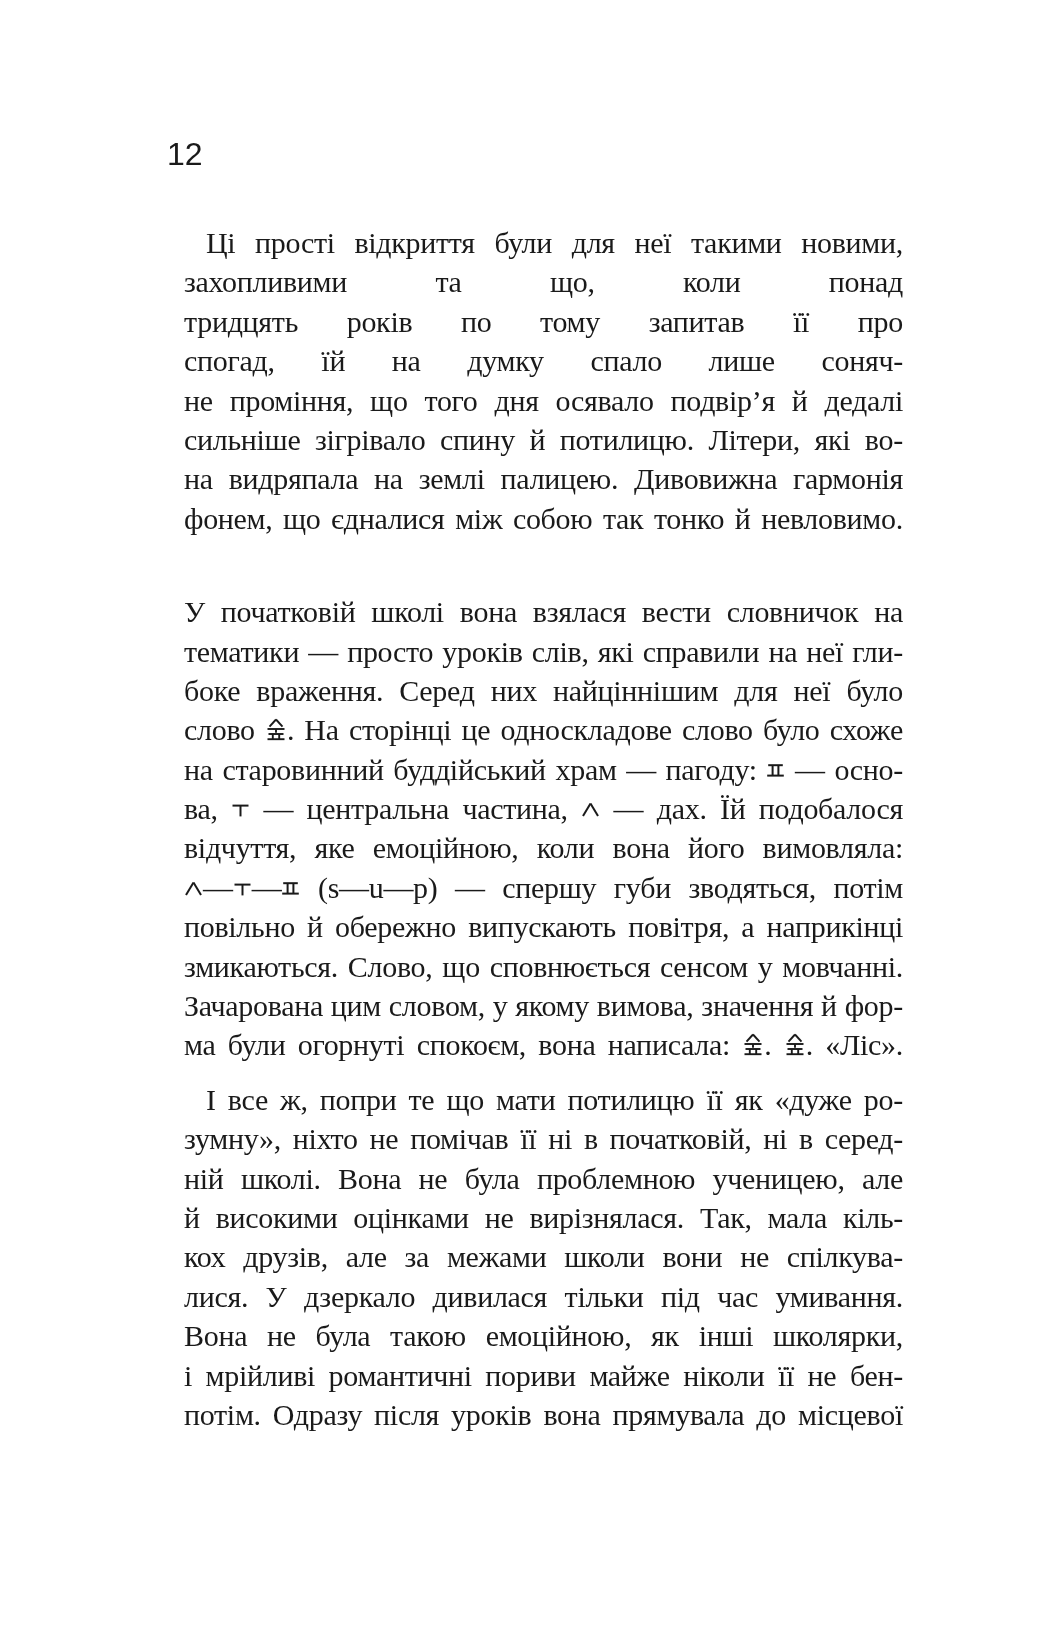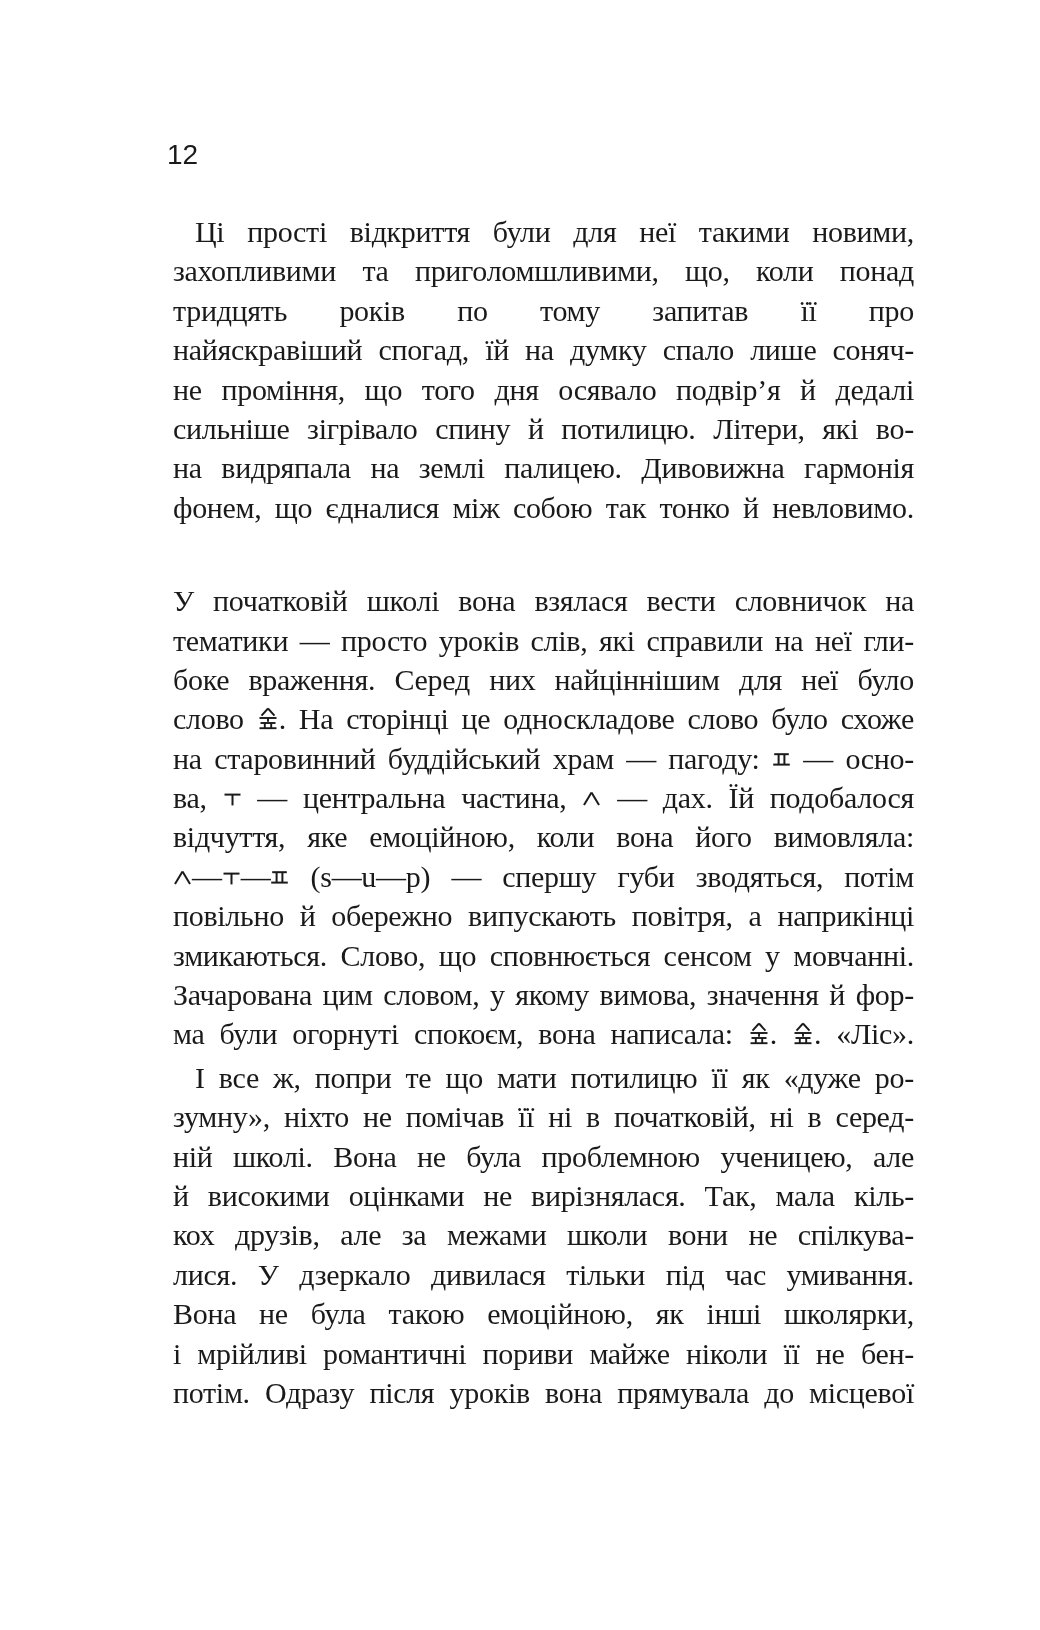--- a/index.html
+++ b/index.html
@@ -12,34 +12,34 @@
     background: #ffffff;
     position: relative;
     overflow: hidden;
     font-family: "Liberation Serif", serif;
   }
   .page-number {
     position: absolute;
     left: 167px;
     top: 142px;
     font-family: "Liberation Sans", sans-serif;
-    font-size: 28px;
+    font-size: 32px;
     line-height: 25px;
     color: #1a1a1a;
   }
   .text-block {
     position: absolute;
     left: 169px;
     top: 208px;
     width: 749px;
     font-size: 30px;
     letter-spacing: -0.3px;
     color: #1a1a1a;
   }
-  .para { margin: 4px; }
+  .para { margin: 15px; }
   .para.gap { margin-top: 54px; }
   .line {
     display: flex;
     justify-content: space-between;
     align-items: baseline;
     height: 39.4px;
     line-height: 39.4px;
     white-space: pre;
   }
   .line.indent { padding-left: 22px; }
@@ -53,23 +53,23 @@
   svg.jamo { width: 19px; height: 15px; vertical-align: 2px; }
 </style>
 </head>
 <body>
 
 <div class="page">
   <div class="page-number">12</div>
   <div class="text-block">
       <div class="para">
         <div class="line indent"><span class="w">Ці</span><span class="w">прості</span><span class="w">відкриття</span><span class="w">були</span><span class="w">для</span><span class="w">неї</span><span class="w">такими</span><span class="w">новими,</span></div>
-        <div class="line"><span class="w">захопливими</span><span class="w">та</span><span class="w">приголомшливими,</span><span class="w">що,</span><span class="w">коли</span><span class="w">понад</span></div>
+        <div class="line"><span class="w">захопливими</span><span class="w">та</span><span class="w">що,</span><span class="w">коли</span><span class="w">понад</span></div>
         <div class="line"><span class="w">тридцять</span><span class="w">років</span><span class="w">по</span><span class="w">тому</span><span class="w">запитав</span><span class="w">її</span><span class="w">про</span></div>
-        <div class="line"><span class="w">найяскравіший</span><span class="w">спогад,</span><span class="w">їй</span><span class="w">на</span><span class="w">думку</span><span class="w">спало</span><span class="w">лише</span><span class="w">соняч-</span></div>
+        <div class="line"><span class="w">спогад,</span><span class="w">їй</span><span class="w">на</span><span class="w">думку</span><span class="w">спало</span><span class="w">лише</span><span class="w">соняч-</span></div>
         <div class="line"><span class="w">не</span><span class="w">проміння,</span><span class="w">що</span><span class="w">того</span><span class="w">дня</span><span class="w">осявало</span><span class="w">подвір’я</span><span class="w">й</span><span class="w">дедалі</span></div>
         <div class="line"><span class="w">сильніше</span><span class="w">зігрівало</span><span class="w">спину</span><span class="w">й</span><span class="w">потилицю.</span><span class="w">Літери,</span><span class="w">які</span><span class="w">во-</span></div>
         <div class="line"><span class="w">на</span><span class="w">видряпала</span><span class="w">на</span><span class="w">землі</span><span class="w">палицею.</span><span class="w">Дивовижна</span><span class="w">гармонія</span></div>
         <div class="line"><span class="w">фонем,</span><span class="w">що</span><span class="w">єдналися</span><span class="w">між</span><span class="w">собою</span><span class="w">так</span><span class="w">тонко</span><span class="w">й</span><span class="w">невловимо.</span></div>
       </div>
       <div class="para gap">
         <div class="line"><span class="w">У</span><span class="w">початковій</span><span class="w">школі</span><span class="w">вона</span><span class="w">взялася</span><span class="w">вести</span><span class="w">словничок</span><span class="w">на</span></div>
         <div class="line"><span class="w">тематики</span><span class="w">—</span><span class="w">просто</span><span class="w">уроків</span><span class="w">слів,</span><span class="w">які</span><span class="w">справили</span><span class="w">на</span><span class="w">неї</span><span class="w">гли-</span></div>
         <div class="line"><span class="w">боке</span><span class="w">враження.</span><span class="w">Серед</span><span class="w">них</span><span class="w">найціннішим</span><span class="w">для</span><span class="w">неї</span><span class="w">було</span></div>
         <div class="line"><span class="w">слово</span><span class="w"><svg class="hgl syl" viewBox="0 0 22 23" stroke-width="1.9">

